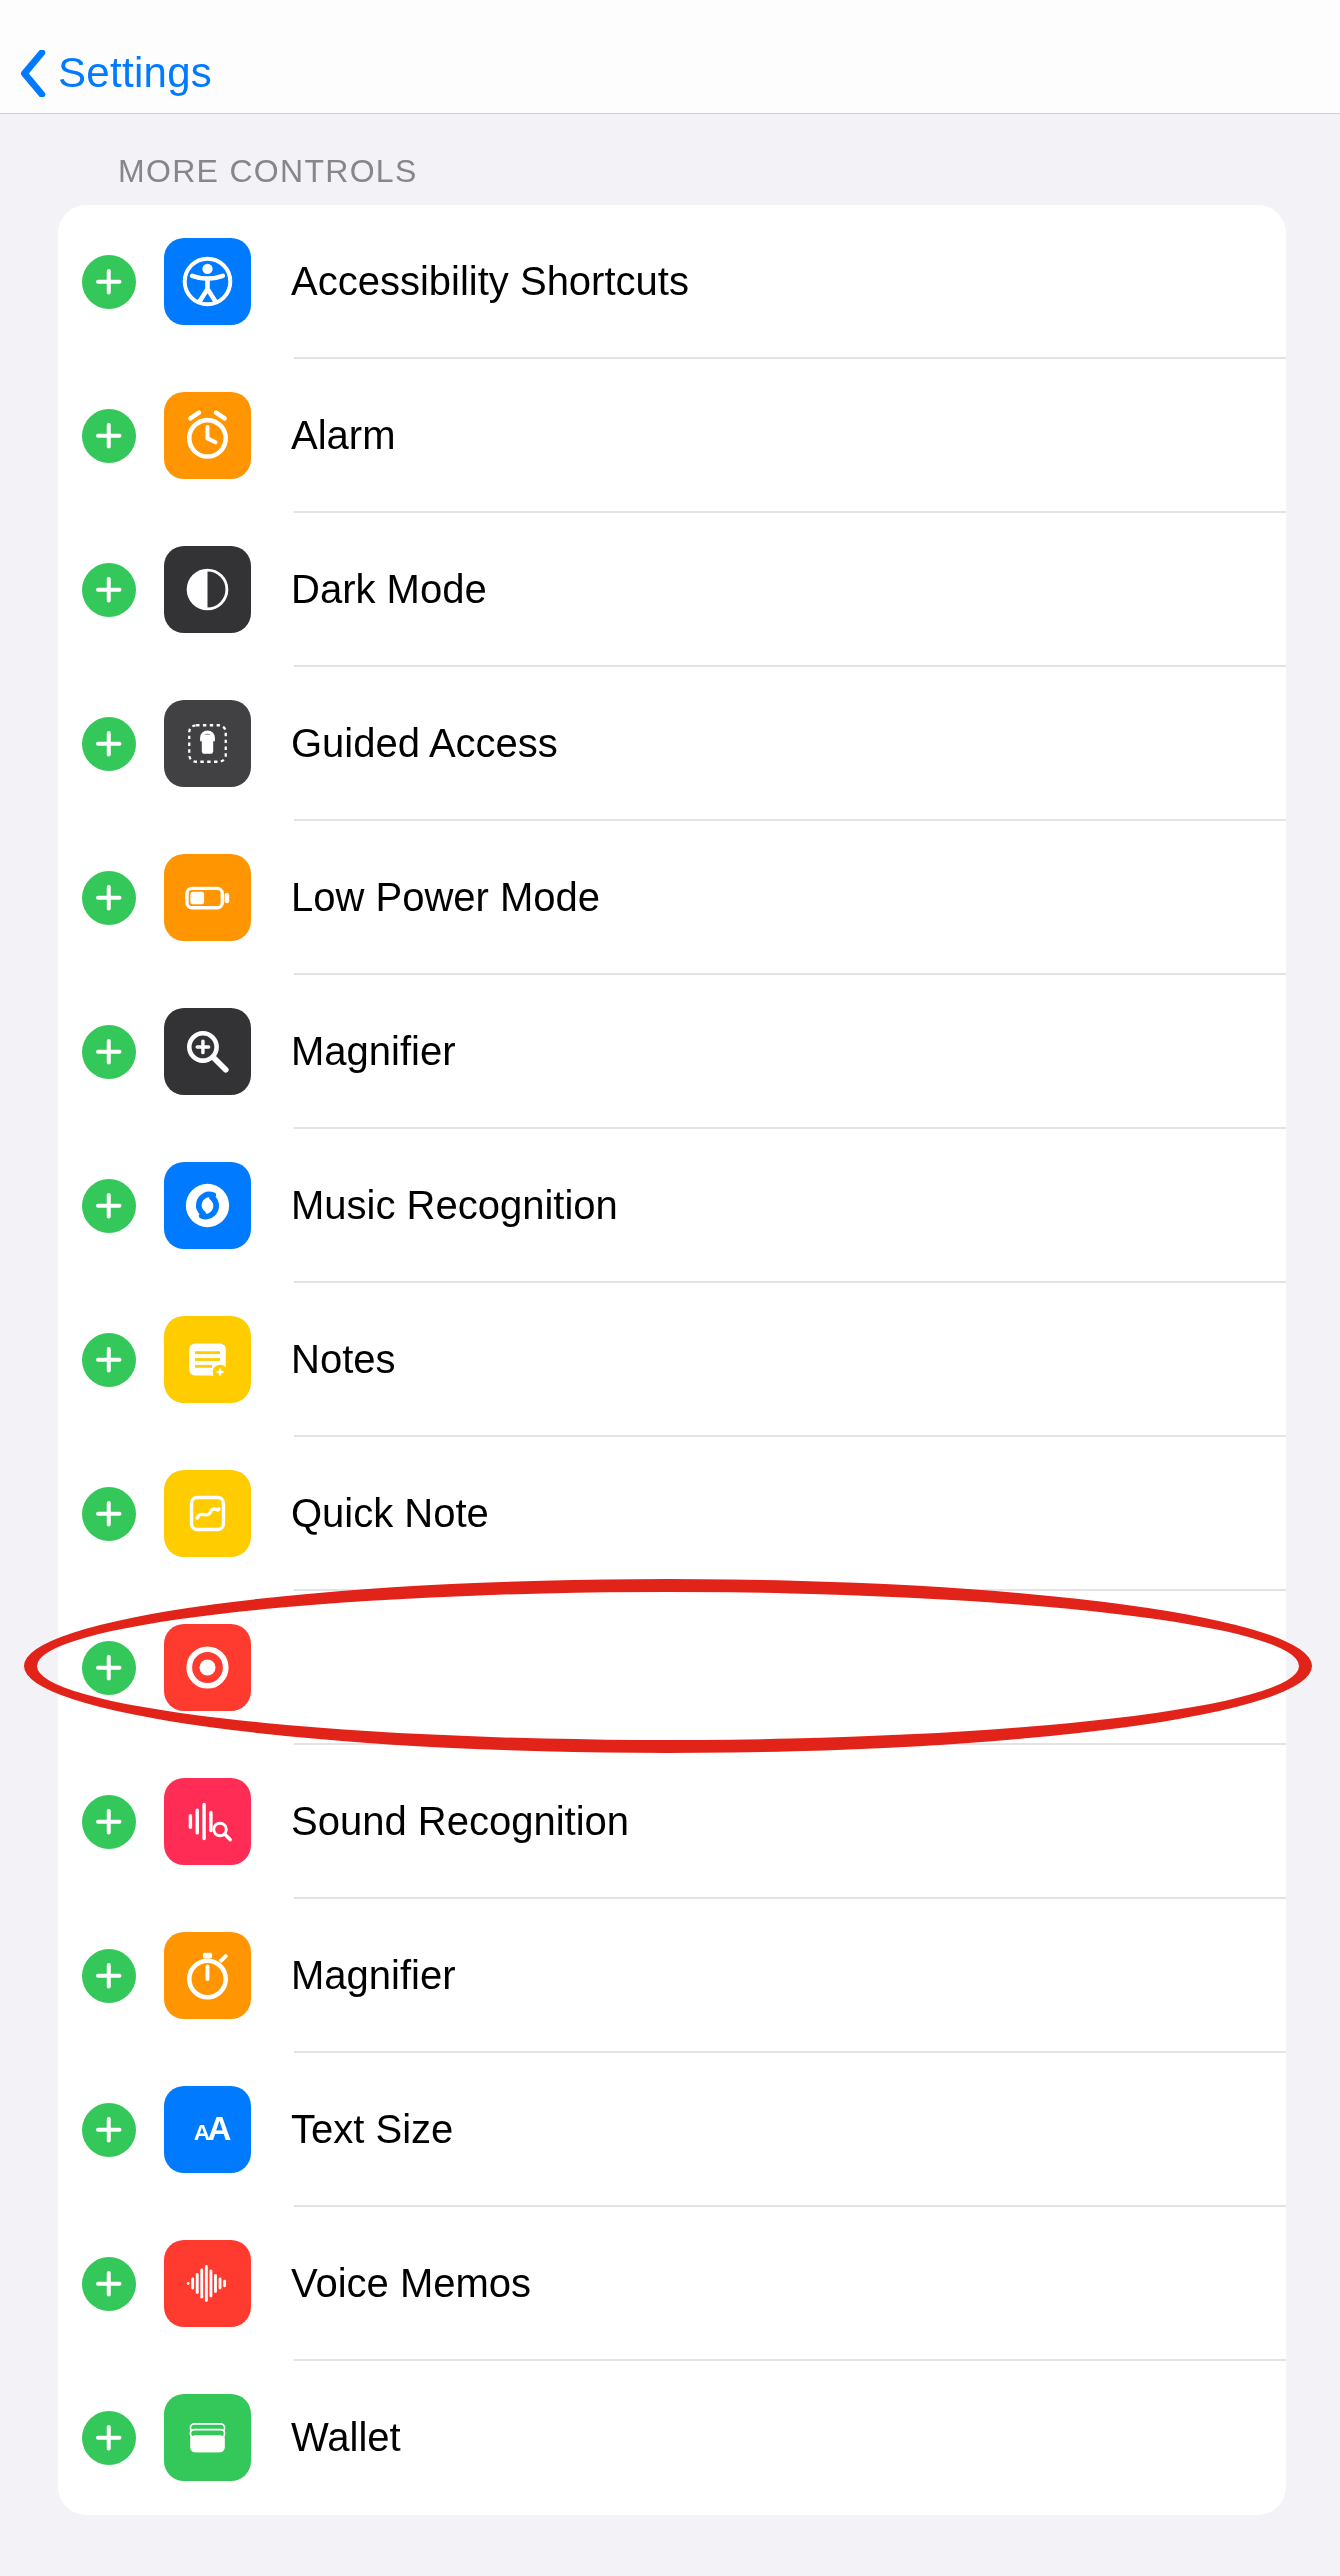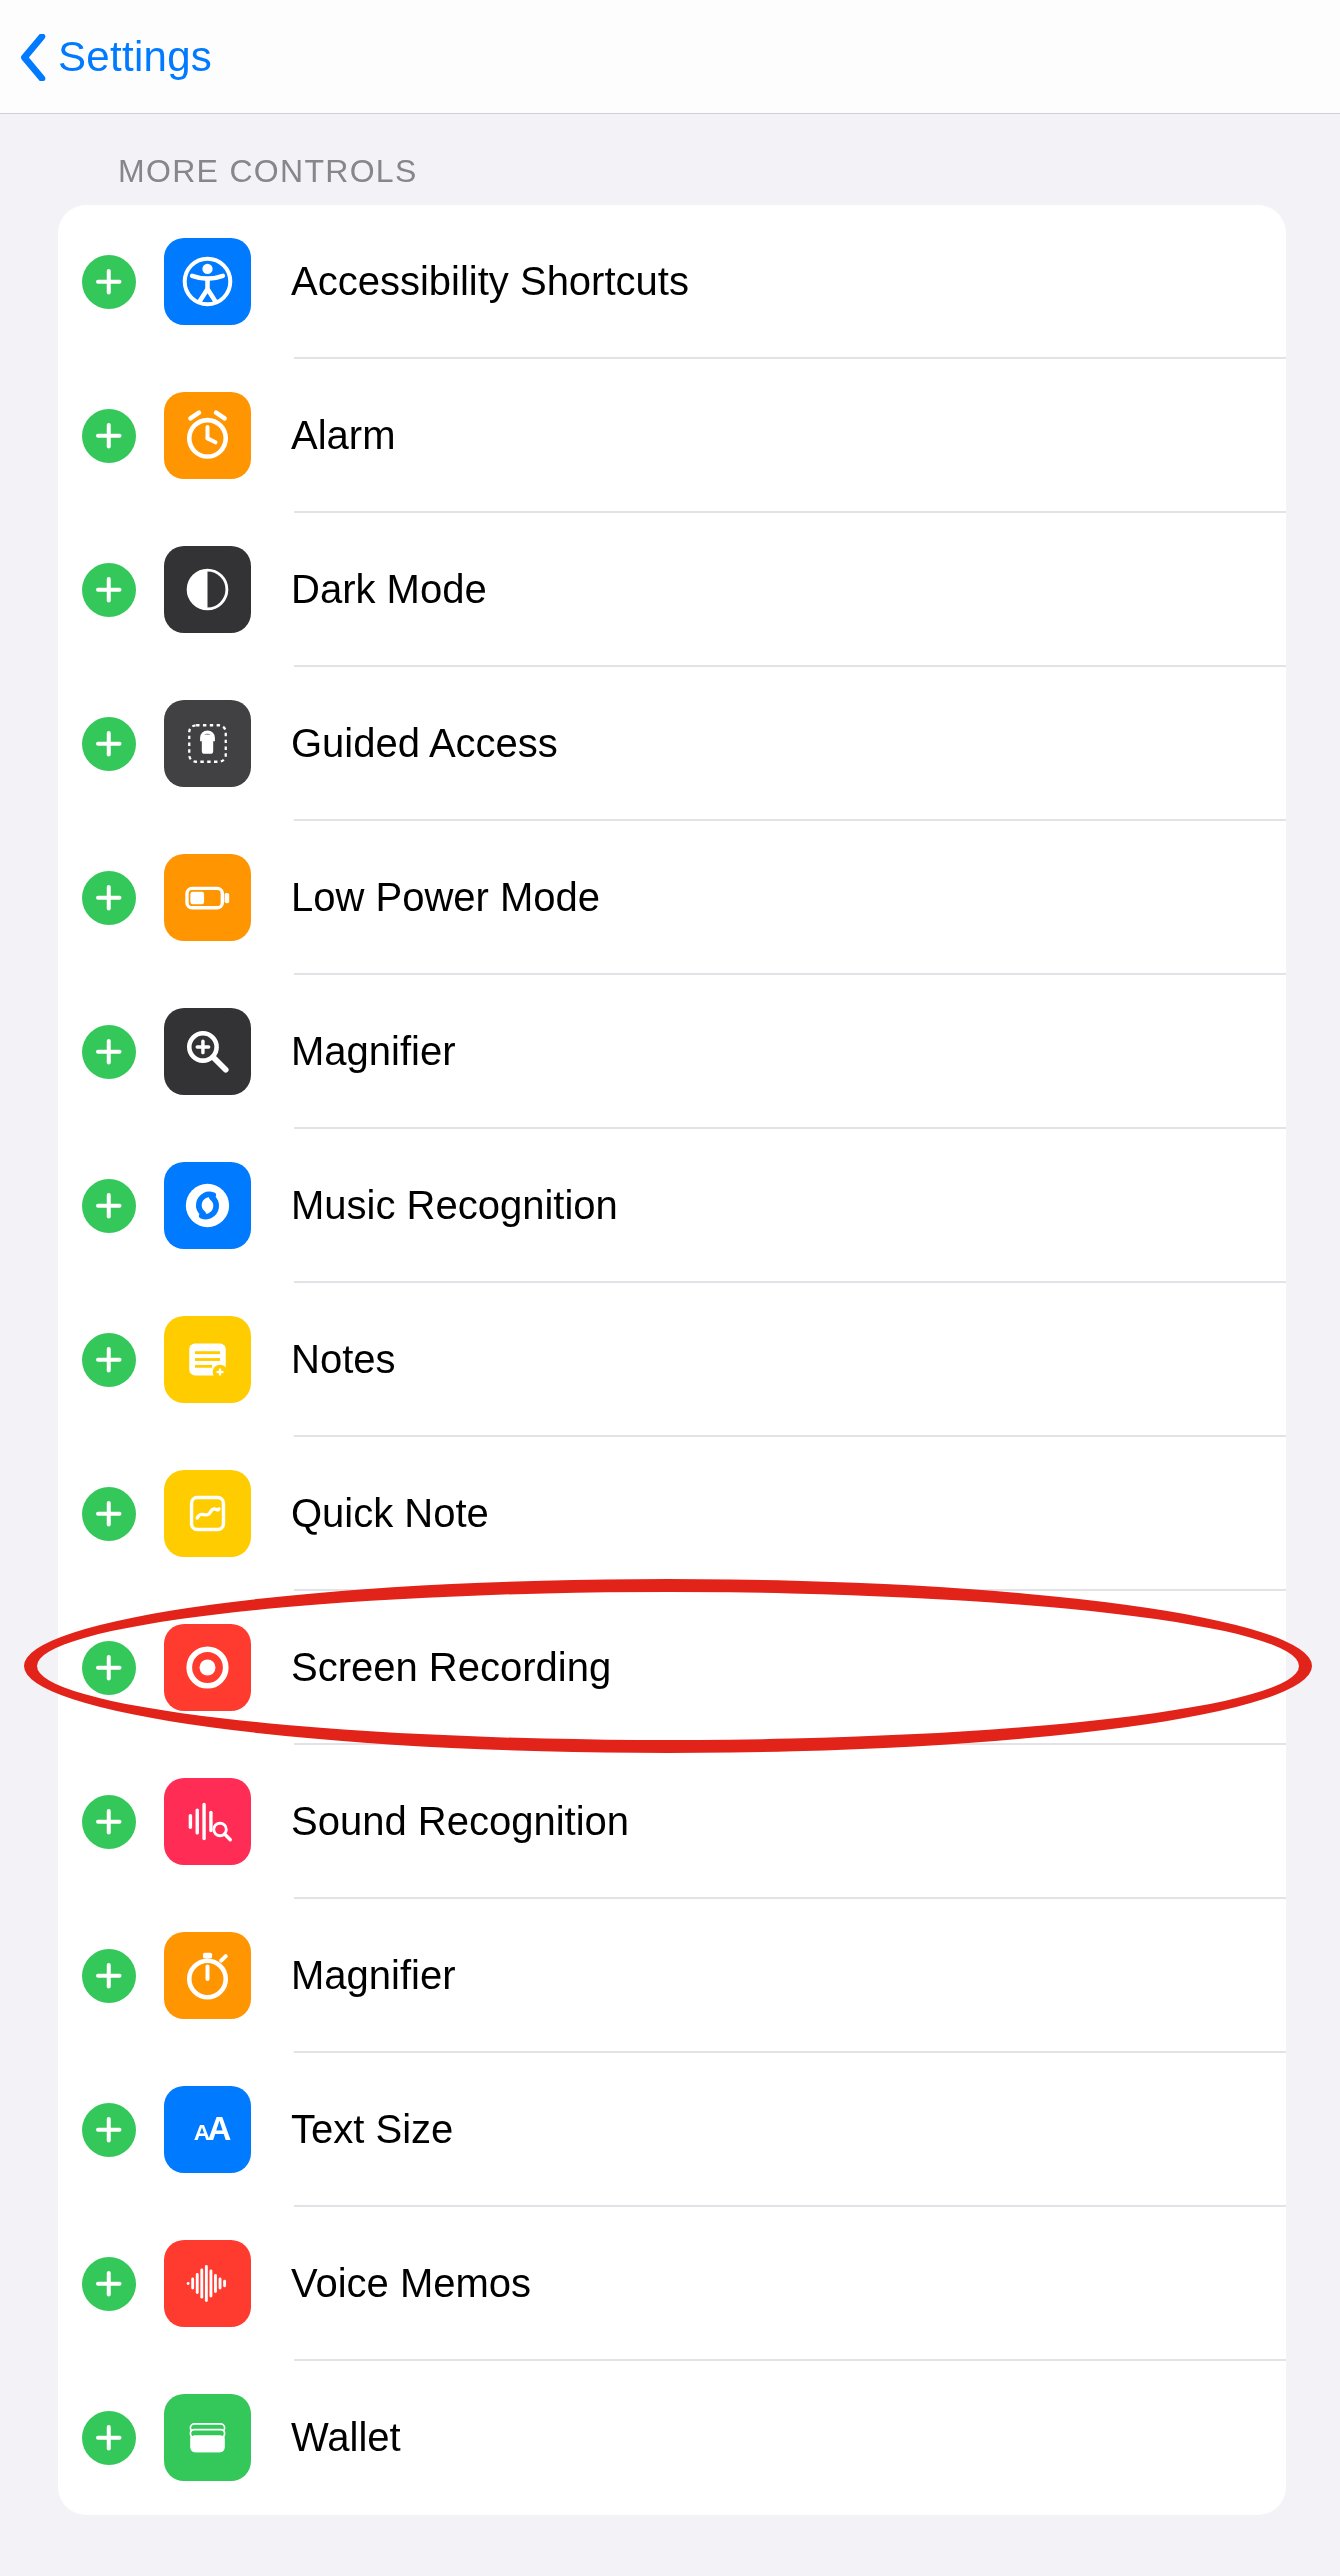--- a/index.html
+++ b/index.html
@@ -15,21 +15,21 @@
     height: 114px;
     width: 100%;
     background: #fdfdfe;
     border-bottom: 1.3px solid #d0d0d4;
     display: flex;
     align-items: center;
   }
   .back-group {
     position: absolute;
     left: 19px;
-    top: 0;
+    top: 16px;
     height: 114px;
     display: flex;
     align-items: center;
     gap: 12px;
     color: #007aff;
     cursor: pointer;
   }
   .back-chevron {
     width: 27px;
     height: 47px;
@@ -283,21 +283,20 @@
           <svg viewBox="0 0 44 44">
             <line x1="22" y1="6" x2="22" y2="38" stroke="#fff" stroke-width="6" stroke-linecap="round"></line>
             <line x1="6" y1="22" x2="38" y2="22" stroke="#fff" stroke-width="6" stroke-linecap="round"></line>
           </svg>
         </div>
         <div class="app-icon bg-red">
           <svg viewBox="0 0 100 100">
             <use href="#ic-record"></use>
           </svg>
         </div>
-        <div class="label">Screen Recording</div>
         <div class="divider"></div>
       </div>
       <div class="highlight-ellipse" style="left: -34px; width: calc(100% + 60px); top: 1374px; height: 174px;"></div>
       <div class="row">
         <div class="add-btn">
           <svg viewBox="0 0 44 44">
             <line x1="22" y1="6" x2="22" y2="38" stroke="#fff" stroke-width="6" stroke-linecap="round"></line>
             <line x1="6" y1="22" x2="38" y2="22" stroke="#fff" stroke-width="6" stroke-linecap="round"></line>
           </svg>
         </div>

